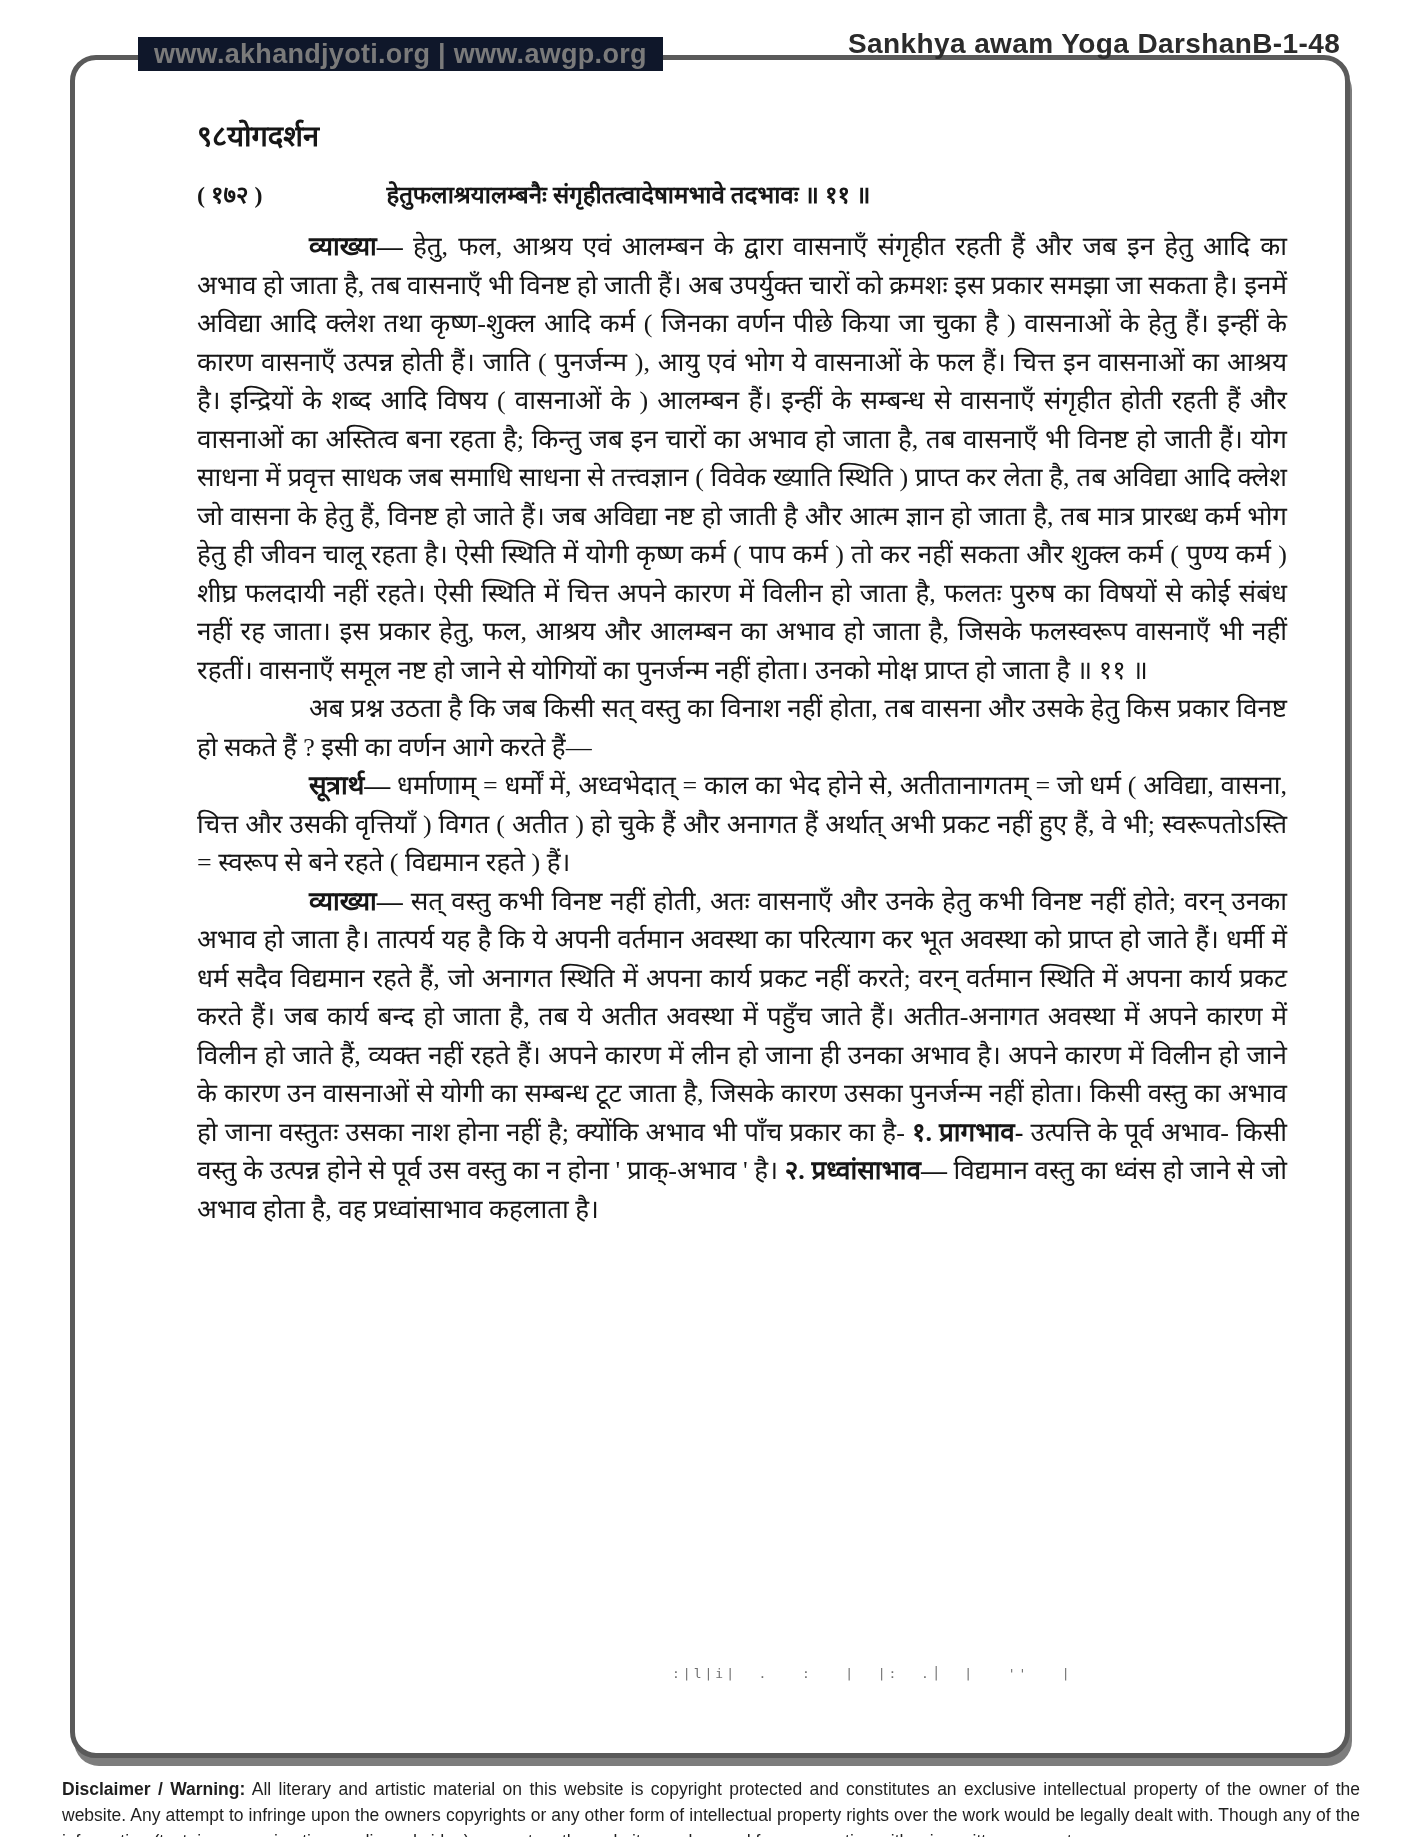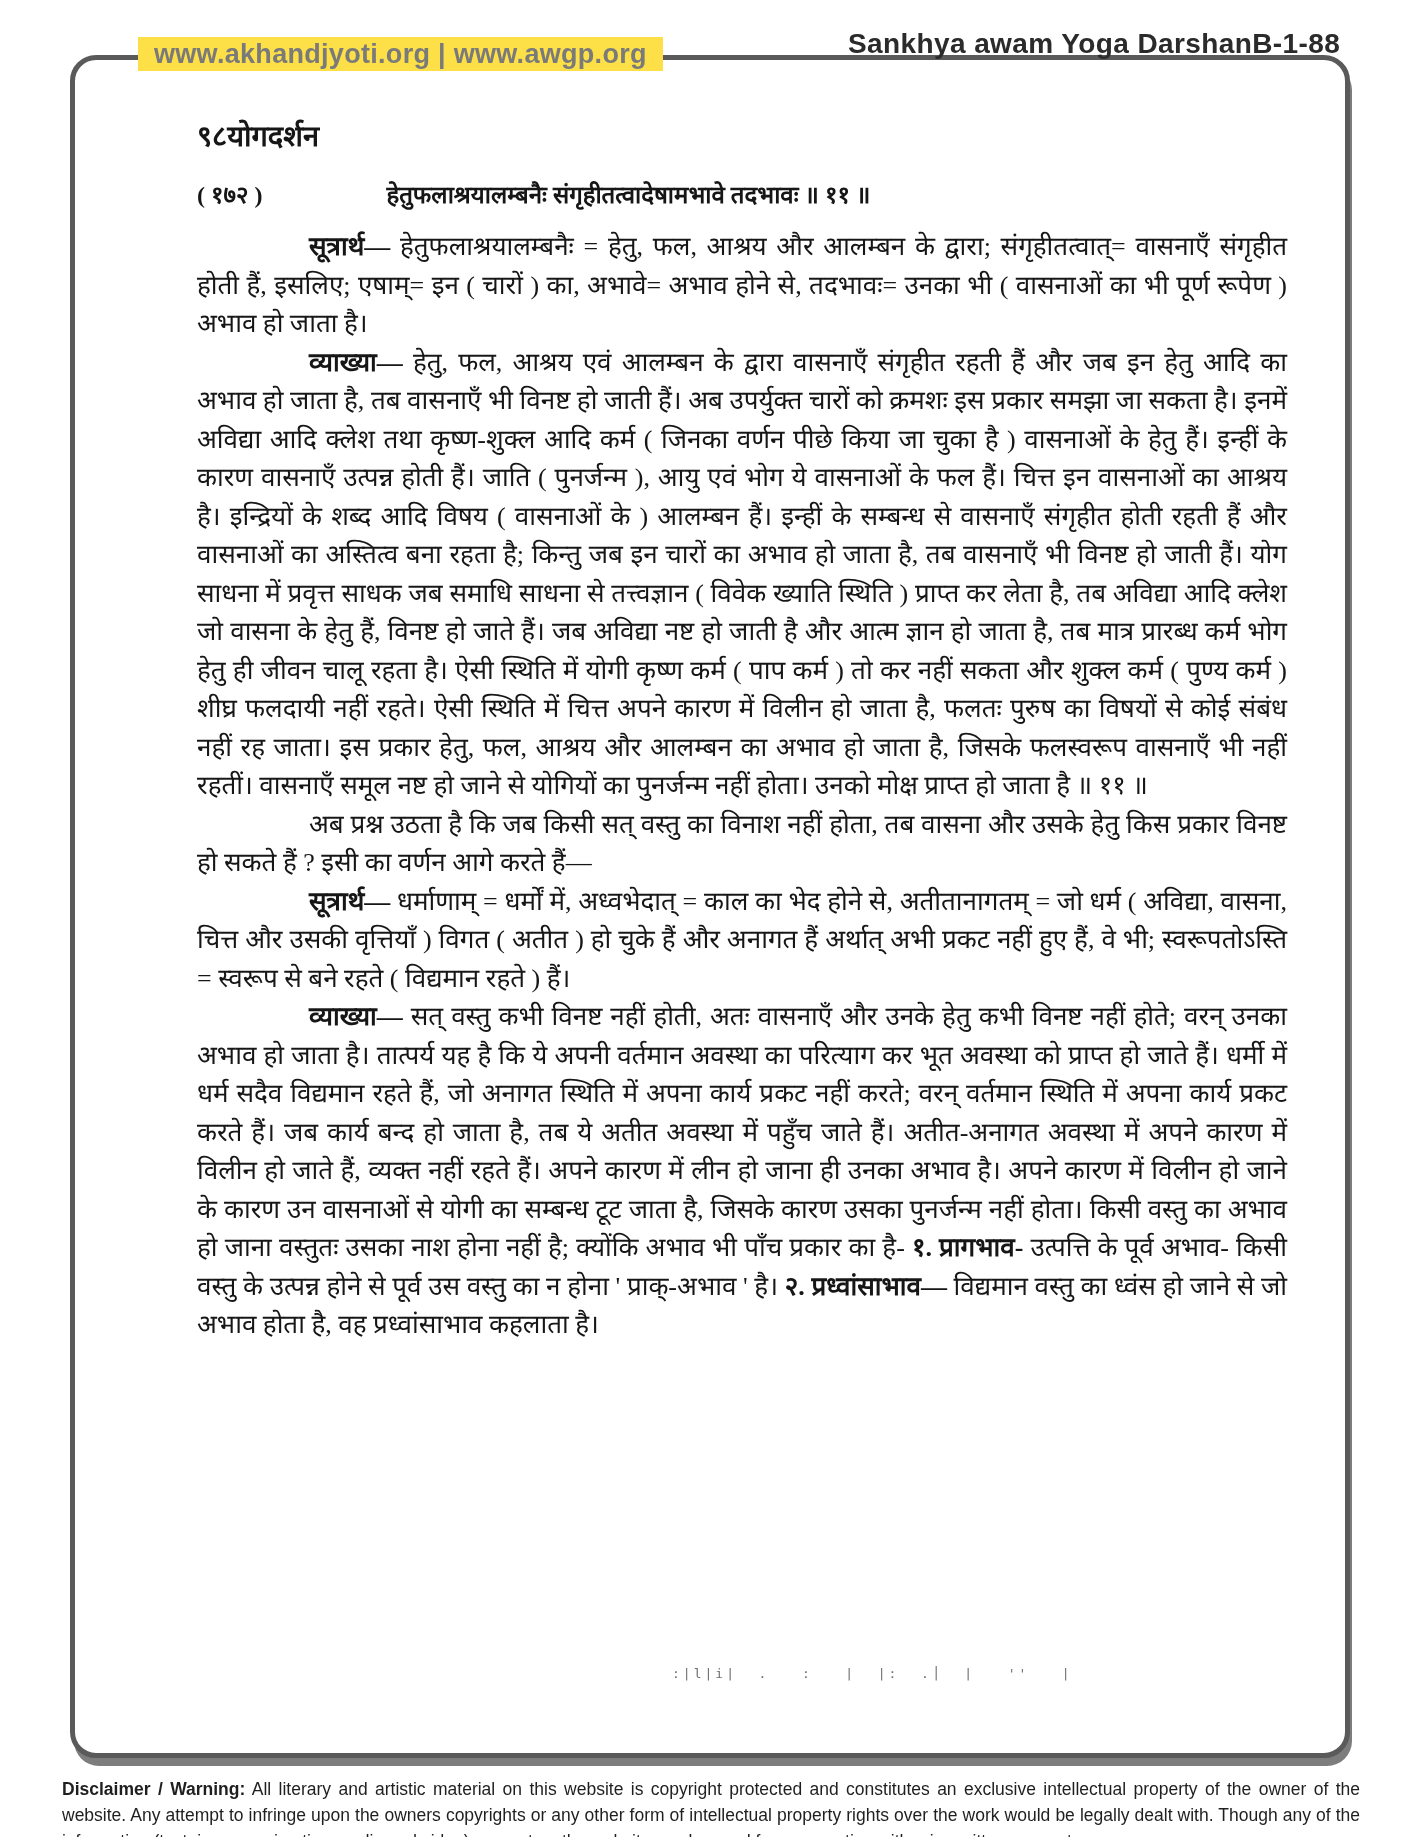--- a/index.html
+++ b/index.html
@@ -19,21 +19,21 @@
     border-radius:26px;
     background:#ffffff;
     box-shadow:3px 9px 0 -1px var(--frame_shadow,#7d7d7d);
   }
   
   .hdr-left{
     position:absolute;top:37px;left:138px;z-index:2;
     font-family:"Liberation Sans", sans-serif;
     font-weight:bold;font-size:27px;line-height:34px;
     color:var(--header_left_text,#7a7a7a);
-    background:#fde047;padding:0 16px;
+    background:#0f172a;padding:0 16px;
     letter-spacing:0.3px;white-space:nowrap;
   }
   .hdr-right{
     position:absolute;top:27px;left:848px;z-index:2;
     font-family:"Liberation Sans", sans-serif;
     font-weight:bold;font-size:28px;line-height:34px;
     color:var(--header_right_text,#2b2b2b);
     letter-spacing:0.4px;white-space:nowrap;
   }
   
@@ -80,33 +80,32 @@
   }
   .disclaimer .lbl{font-weight:bold;}
 </style>
 </head>
 <body>
 
 <div class="frame"></div>
 
 <div class="hdr-left">www.akhandjyoti.org | www.awgp.org</div>
 
-<div class="hdr-right">Sankhya awam Yoga DarshanB-1-88</div>
+<div class="hdr-right">Sankhya awam Yoga DarshanB-1-48</div>
 
 <div class="pagebar">
   <span>९८</span>
   <span>योगदर्शन</span>
 </div>
 
 <div class="doc">
     <div class="sutra">
       <span class="num">( १७२ )</span>
       <span class="stx">हेतुफलाश्रयालम्बनैः संगृहीतत्वादेषामभावे तदभावः ॥ ११ ॥</span>
     </div>
-    <p class="body"><span class="b">सूत्रार्थ—</span><span> हेतुफलाश्रयालम्बनैः = हेतु, फल, आश्रय और आलम्बन के द्वारा; संगृहीतत्वात्= वासनाएँ संगृहीत होती हैं, इसलिए; एषाम्= इन ( चारों ) का, अभावे= अभाव होने से, तदभावः= उनका भी ( वासनाओं का भी पूर्ण रूपेण ) अभाव हो जाता है।</span></p>
     <p class="body"><span class="b">व्याख्या—</span><span> हेतु, फल, आश्रय एवं आलम्बन के द्वारा वासनाएँ संगृहीत रहती हैं और जब इन हेतु आदि का अभाव हो जाता है, तब वासनाएँ भी विनष्ट हो जाती हैं। अब उपर्युक्त चारों को क्रमशः इस प्रकार समझा जा सकता है। इनमें अविद्या आदि क्लेश तथा कृष्ण-शुक्ल आदि कर्म ( जिनका वर्णन पीछे किया जा चुका है ) वासनाओं के हेतु हैं। इन्हीं के कारण वासनाएँ उत्पन्न होती हैं। जाति ( पुनर्जन्म ), आयु एवं भोग ये वासनाओं के फल हैं। चित्त इन वासनाओं का आश्रय है। इन्द्रियों के शब्द आदि विषय ( वासनाओं के ) आलम्बन हैं। इन्हीं के सम्बन्ध से वासनाएँ संगृहीत होती रहती हैं और वासनाओं का अस्तित्व बना रहता है; किन्तु जब इन चारों का अभाव हो जाता है, तब वासनाएँ भी विनष्ट हो जाती हैं। योग साधना में प्रवृत्त साधक जब समाधि साधना से तत्त्वज्ञान ( विवेक ख्याति स्थिति ) प्राप्त कर लेता है, तब अविद्या आदि क्लेश जो वासना के हेतु हैं, विनष्ट हो जाते हैं। जब अविद्या नष्ट हो जाती है और आत्म ज्ञान हो जाता है, तब मात्र प्रारब्ध कर्म भोग हेतु ही जीवन चालू रहता है। ऐसी स्थिति में योगी कृष्ण कर्म ( पाप कर्म ) तो कर नहीं सकता और शुक्ल कर्म ( पुण्य कर्म ) शीघ्र फलदायी नहीं रहते। ऐसी स्थिति में चित्त अपने कारण में विलीन हो जाता है, फलतः पुरुष का विषयों से कोई संबंध नहीं रह जाता। इस प्रकार हेतु, फल, आश्रय और आलम्बन का अभाव हो जाता है, जिसके फलस्वरूप वासनाएँ भी नहीं रहतीं। वासनाएँ समूल नष्ट हो जाने से योगियों का पुनर्जन्म नहीं होता। उनको मोक्ष प्राप्त हो जाता है ॥ ११ ॥</span></p>
     <p class="body"><span>अब प्रश्न उठता है कि जब किसी सत् वस्तु का विनाश नहीं होता, तब वासना और उसके हेतु किस प्रकार विनष्ट हो सकते हैं ? इसी का वर्णन आगे करते हैं—</span></p>
     <p class="body"><span class="b">सूत्रार्थ—</span><span> धर्माणाम् = धर्मों में, अध्वभेदात् = काल का भेद होने से, अतीतानागतम् = जो धर्म ( अविद्या, वासना, चित्त और उसकी वृत्तियाँ ) विगत ( अतीत ) हो चुके हैं और अनागत हैं अर्थात् अभी प्रकट नहीं हुए हैं, वे भी; स्वरूपतोऽस्ति = स्वरूप से बने रहते ( विद्यमान रहते ) हैं।</span></p>
     <p class="body"><span class="b">व्याख्या—</span><span> सत् वस्तु कभी विनष्ट नहीं होती, अतः वासनाएँ और उनके हेतु कभी विनष्ट नहीं होते; वरन् उनका अभाव हो जाता है। तात्पर्य यह है कि ये अपनी वर्तमान अवस्था का परित्याग कर भूत अवस्था को प्राप्त हो जाते हैं। धर्मी में धर्म सदैव विद्यमान रहते हैं, जो अनागत स्थिति में अपना कार्य प्रकट नहीं करते; वरन् वर्तमान स्थिति में अपना कार्य प्रकट करते हैं। जब कार्य बन्द हो जाता है, तब ये अतीत अवस्था में पहुँच जाते हैं। अतीत-अनागत अवस्था में अपने कारण में विलीन हो जाते हैं, व्यक्त नहीं रहते हैं। अपने कारण में लीन हो जाना ही उनका अभाव है। अपने कारण में विलीन हो जाने के कारण उन वासनाओं से योगी का सम्बन्ध टूट जाता है, जिसके कारण उसका पुनर्जन्म नहीं होता। किसी वस्तु का अभाव हो जाना वस्तुतः उसका नाश होना नहीं है; क्योंकि अभाव भी पाँच प्रकार का है- </span><span class="b">१. प्रागभाव-</span><span> उत्पत्ति के पूर्व अभाव- किसी वस्तु के उत्पन्न होने से पूर्व उस वस्तु का न होना ' प्राक्-अभाव ' है। </span><span class="b">२. प्रध्वांसाभाव—</span><span> विद्यमान वस्तु का ध्वंस हो जाने से जो अभाव होता है, वह प्रध्वांसाभाव कहलाता है।</span></p>
   </div>
 
 <div class="scan-marks">:|l|i|  .   :   |  |:  .   |   ''   |</div>
 <div class="scan-tick">|</div>
 
 <div class="disclaimer">

